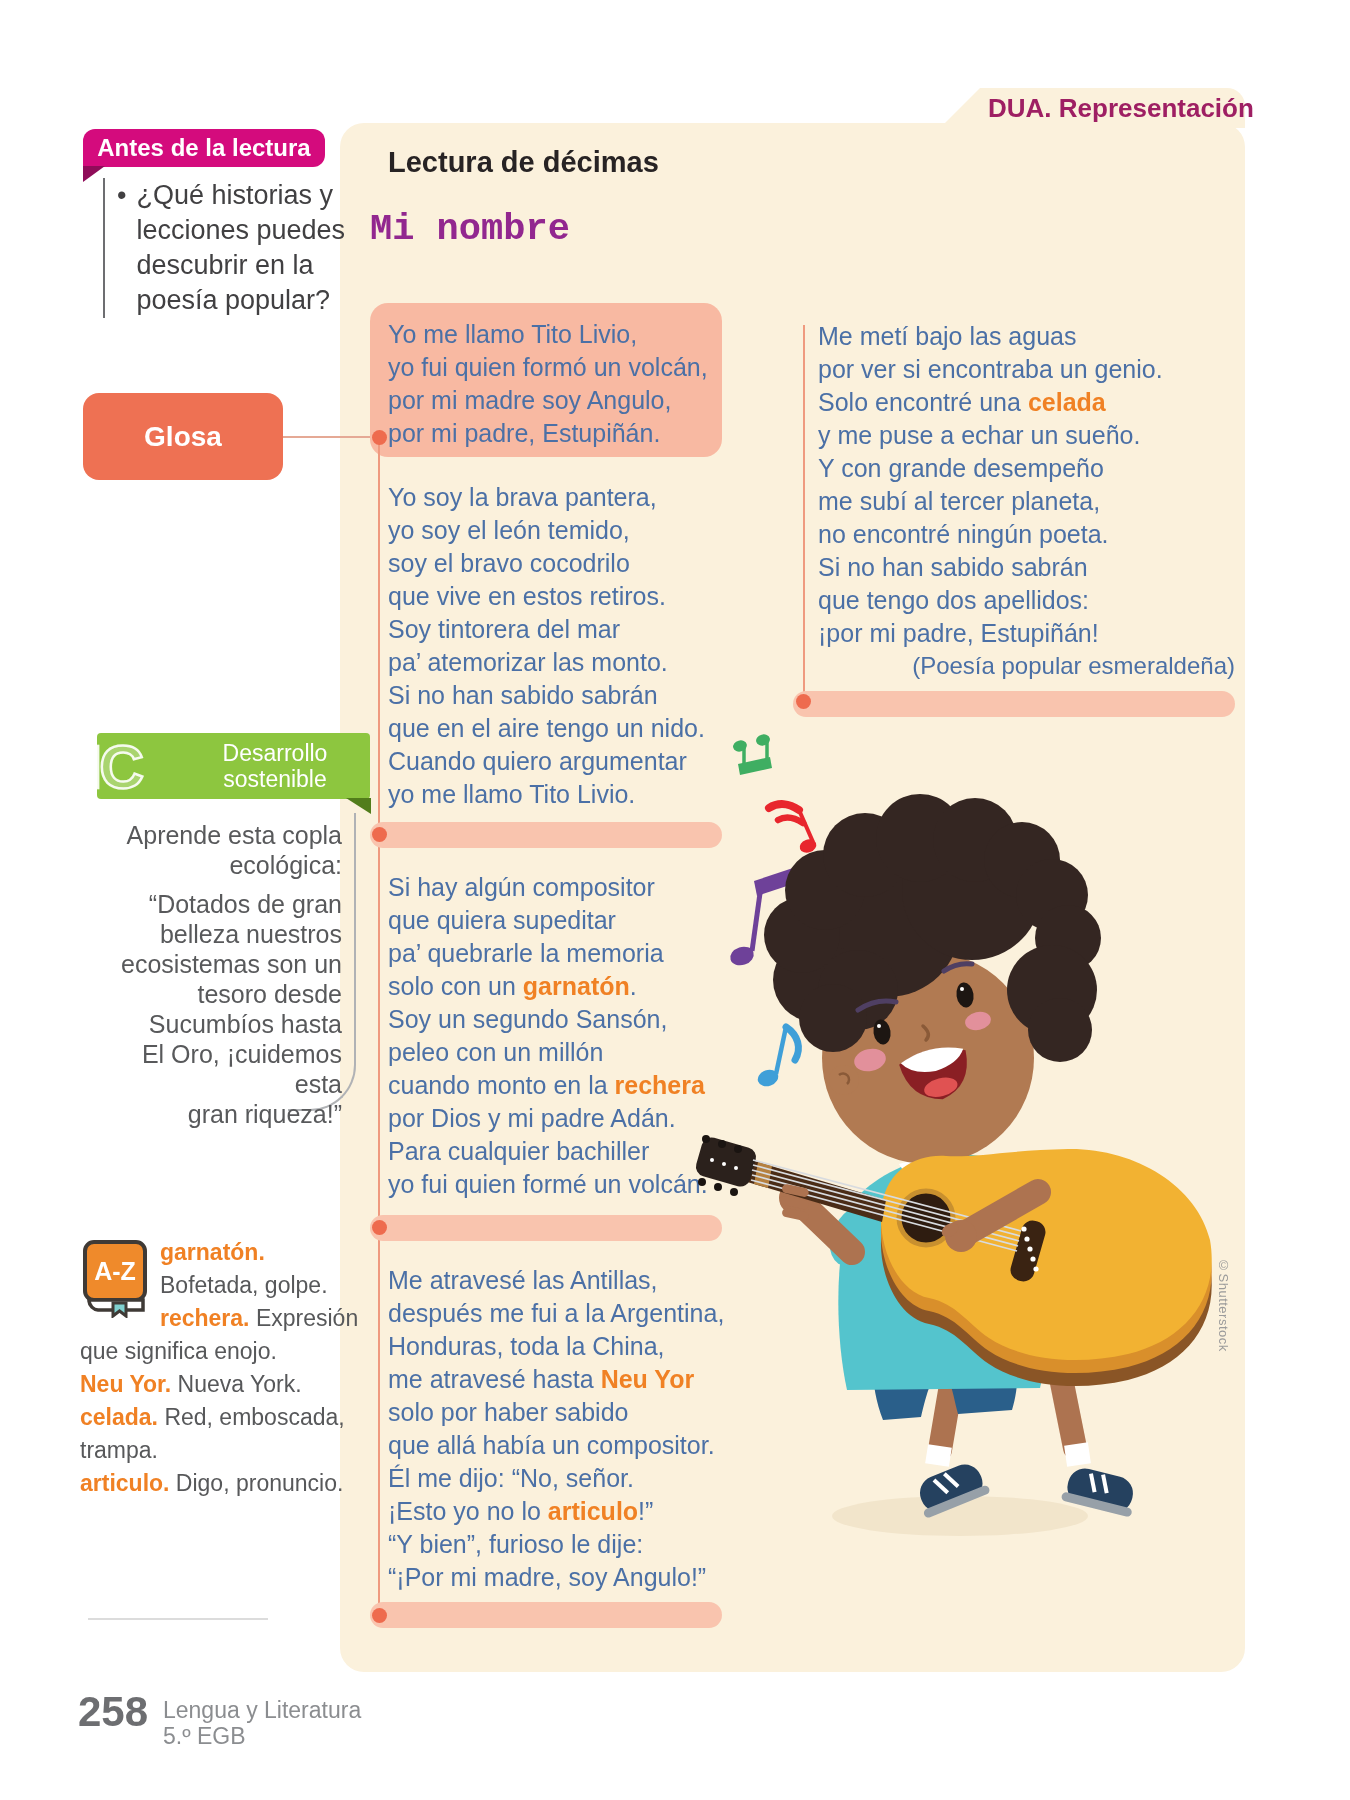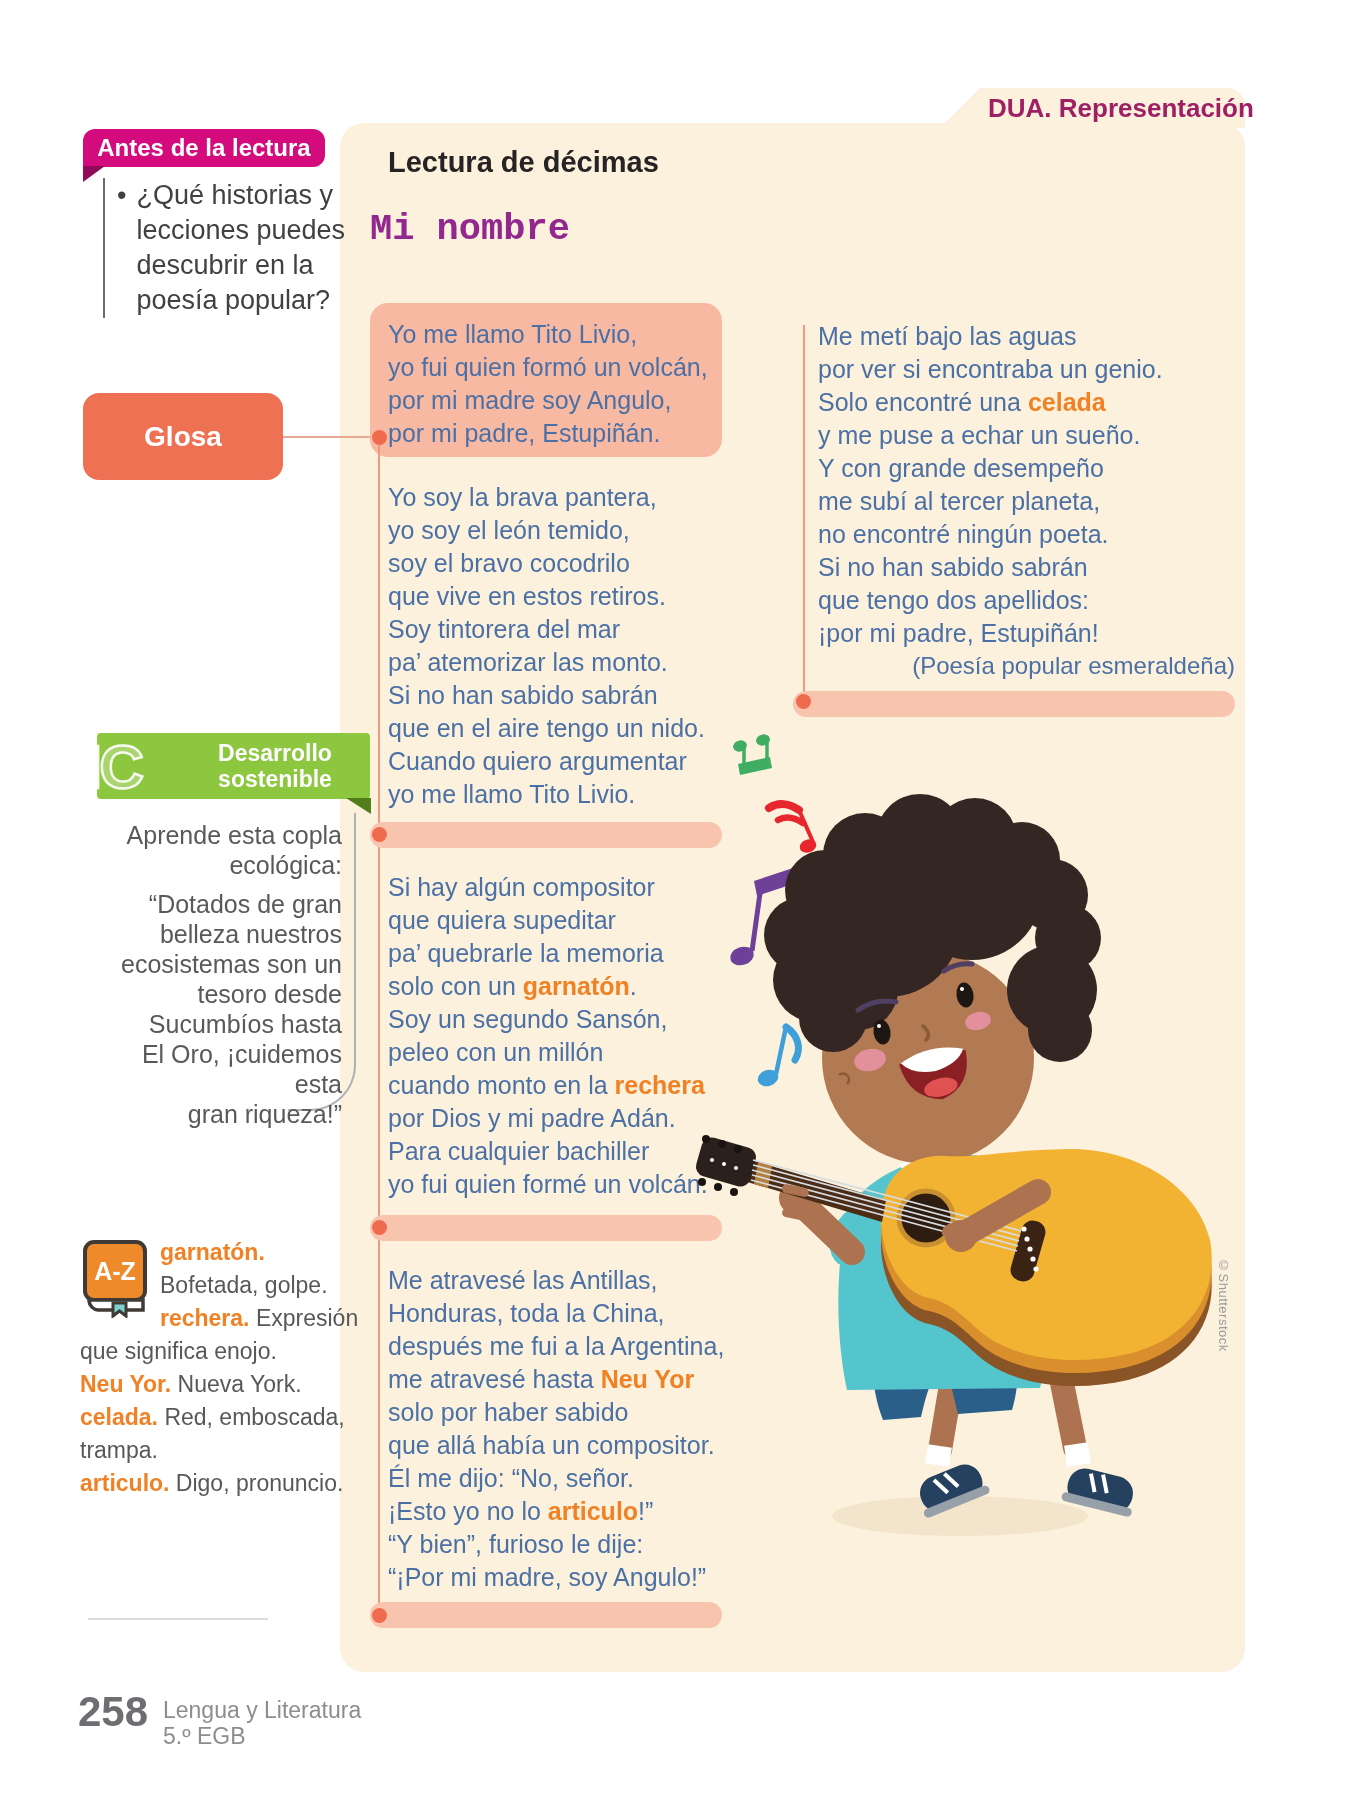--- a/index.html
+++ b/index.html
@@ -43,21 +43,21 @@
   .orange-box { position:absolute; left:83px; top:393px; width:200px; height:87px; background:#ee7153;
                 border-radius:16px; color:#fff; font-weight:bold; font-size:28px; text-align:center;
                 line-height:87px; }
   .green-box { position:absolute; left:97px; top:733px; width:273px; height:66px; background:#8dc63f;
                border-radius:4px; }
   .green-fold { position:absolute; left:346px; top:798px; width:25px; height:16px; background:#527d1b;
                 clip-path:polygon(0 0, 100% 0, 100% 100%); }
   .ic-logo { position:absolute; left:-12px; top:-2px; font-size:62px; font-weight:bold; letter-spacing:-3px;
              color:rgba(255,255,255,0.25); -webkit-text-stroke:2.5px rgba(255,255,255,0.9); }
   .green-label { position:absolute; left:92px; top:7px; width:172px; text-align:center; color:#fff;
-                 font-weight:bold; font-size:23px; line-height:26px; white-space:pre-line; }
+                 font-weight:normal; font-size:23px; line-height:26px; white-space:pre-line; }
   .bubble { position:absolute; left:288px; top:813px; width:68px; height:298px;
             border-right:2px solid #b0b2b5; border-bottom:2px solid #b0b2b5;
             border-bottom-right-radius:46px; }
   .copla { position:absolute; left:90px; top:820px; width:252px; text-align:right; color:#58595b;
            font-size:25px; line-height:30px; }
   .copla .p2 { margin-top:9px; white-space:pre-line; }
   .copla .p1 { white-space:pre-line; }
 
   
   .glossary { position:absolute; left:80px; top:1236px; width:280px; font-size:23px; line-height:33px;
@@ -146,22 +146,22 @@
       <div class="pline">solo con un <span class="hl">garnatón</span>.</div>
       <div class="pline">Soy un segundo Sansón,</div>
       <div class="pline">peleo con un millón</div>
       <div class="pline">cuando monto en la <span class="hl">rechera</span></div>
       <div class="pline">por Dios y mi padre Adán.</div>
       <div class="pline">Para cualquier bachiller</div>
       <div class="pline">yo fui quien formé un volcán.</div>
     </div>
   <div class="stanza" style="left:388px; top:1264px;">
       <div class="pline">Me atravesé las Antillas,</div>
+      <div class="pline">después me fui a la Argentina,</div>
       <div class="pline">Honduras, toda la China,</div>
-      <div class="pline">después me fui a la Argentina,</div>
       <div class="pline">me atravesé hasta <span class="hl">Neu Yor</span></div>
       <div class="pline">solo por haber sabido</div>
       <div class="pline">que allá había un compositor.</div>
       <div class="pline">Él me dijo: “No, señor.</div>
       <div class="pline">¡Esto yo no lo <span class="hl">articulo</span>!”</div>
       <div class="pline">“Y bien”, furioso le dije:</div>
       <div class="pline">“¡Por mi madre, soy Angulo!”</div>
     </div>
   <div class="stanza" style="left:818px; top:320px;">
       <div class="pline">Me metí bajo las aguas</div>

